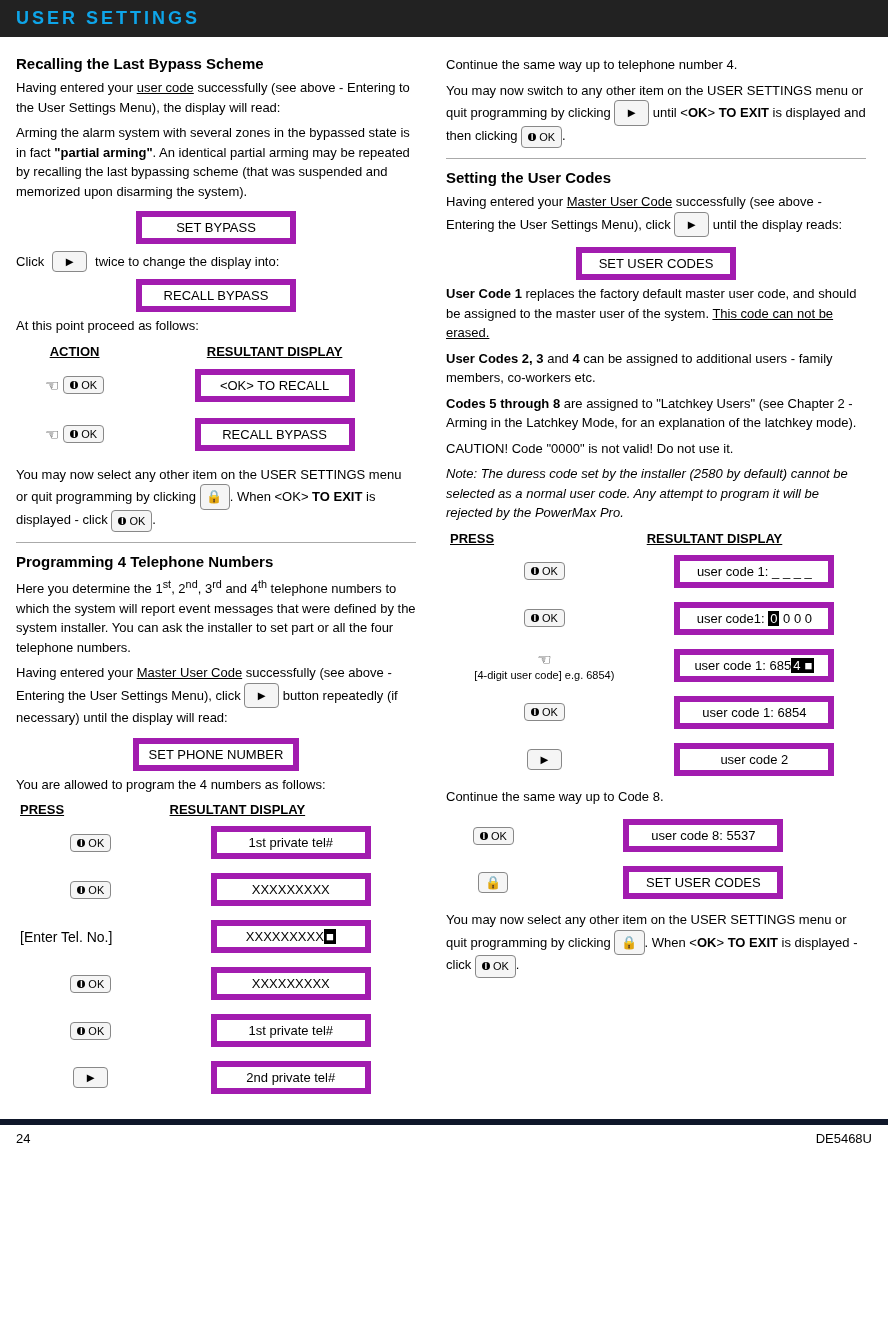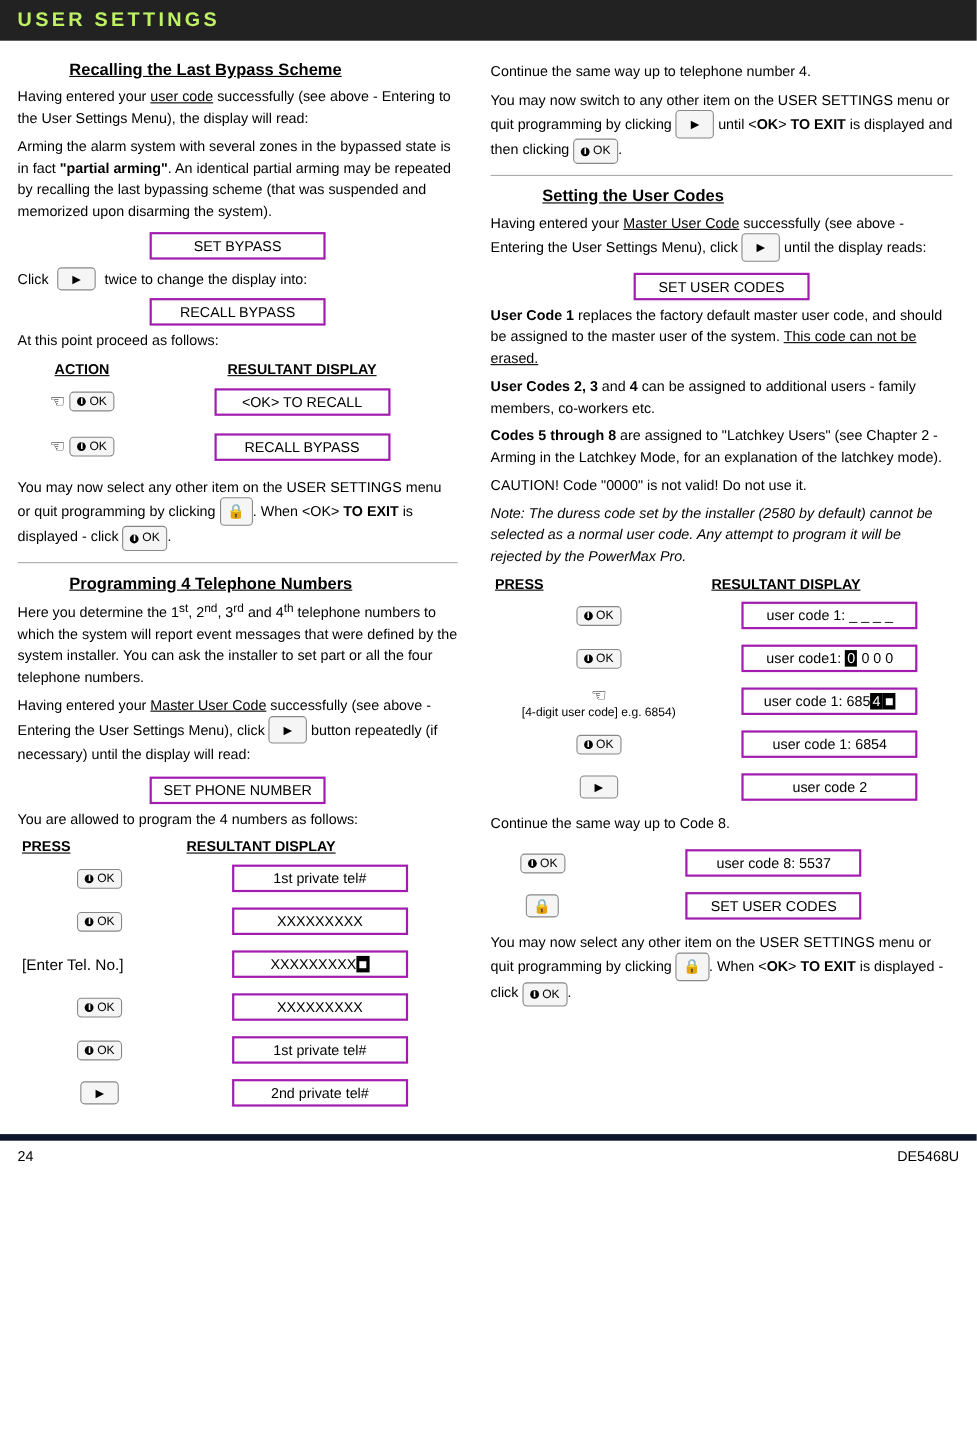--- a/index.html
+++ b/index.html
@@ -6,21 +6,21 @@
     body {
       font-family: Arial, sans-serif;
       font-size: 13px;
       background: #fff;
       color: #000;
       width: 888px;
       min-height: 1324px;
     }
     .header-bar {
       background: #222;
-      color: #bef264;
+      color: #0ea5e9;
       font-size: 18px;
       font-weight: bold;
       letter-spacing: 3px;
       padding: 8px 16px;
     }
     .main-content {
       display: flex;
       gap: 0;
       padding: 18px 16px 10px 16px;
     }
@@ -28,31 +28,29 @@
       width: 420px;
       padding-right: 20px;
     }
     .col-right {
       width: 430px;
       padding-left: 10px;
     }
     .section-title {
       font-size: 15px;
       font-weight: bold;
-      text-decoration: underline;
       margin-bottom: 6px;
-      margin-left: 47px;
     }
     p {
       font-size: 13px;
       margin-bottom: 6px;
       line-height: 1.5;
     }
     .display-box {
-      border: 2px solid #a21caf;
+      border: 6px solid #a21caf;
       padding: 3px 10px;
       display: inline-block;
       font-size: 13px;
       margin: 4px 0;
       background: #fff;
       min-width: 160px;
       text-align: center;
     }
     .action-table {
       width: 100%;

